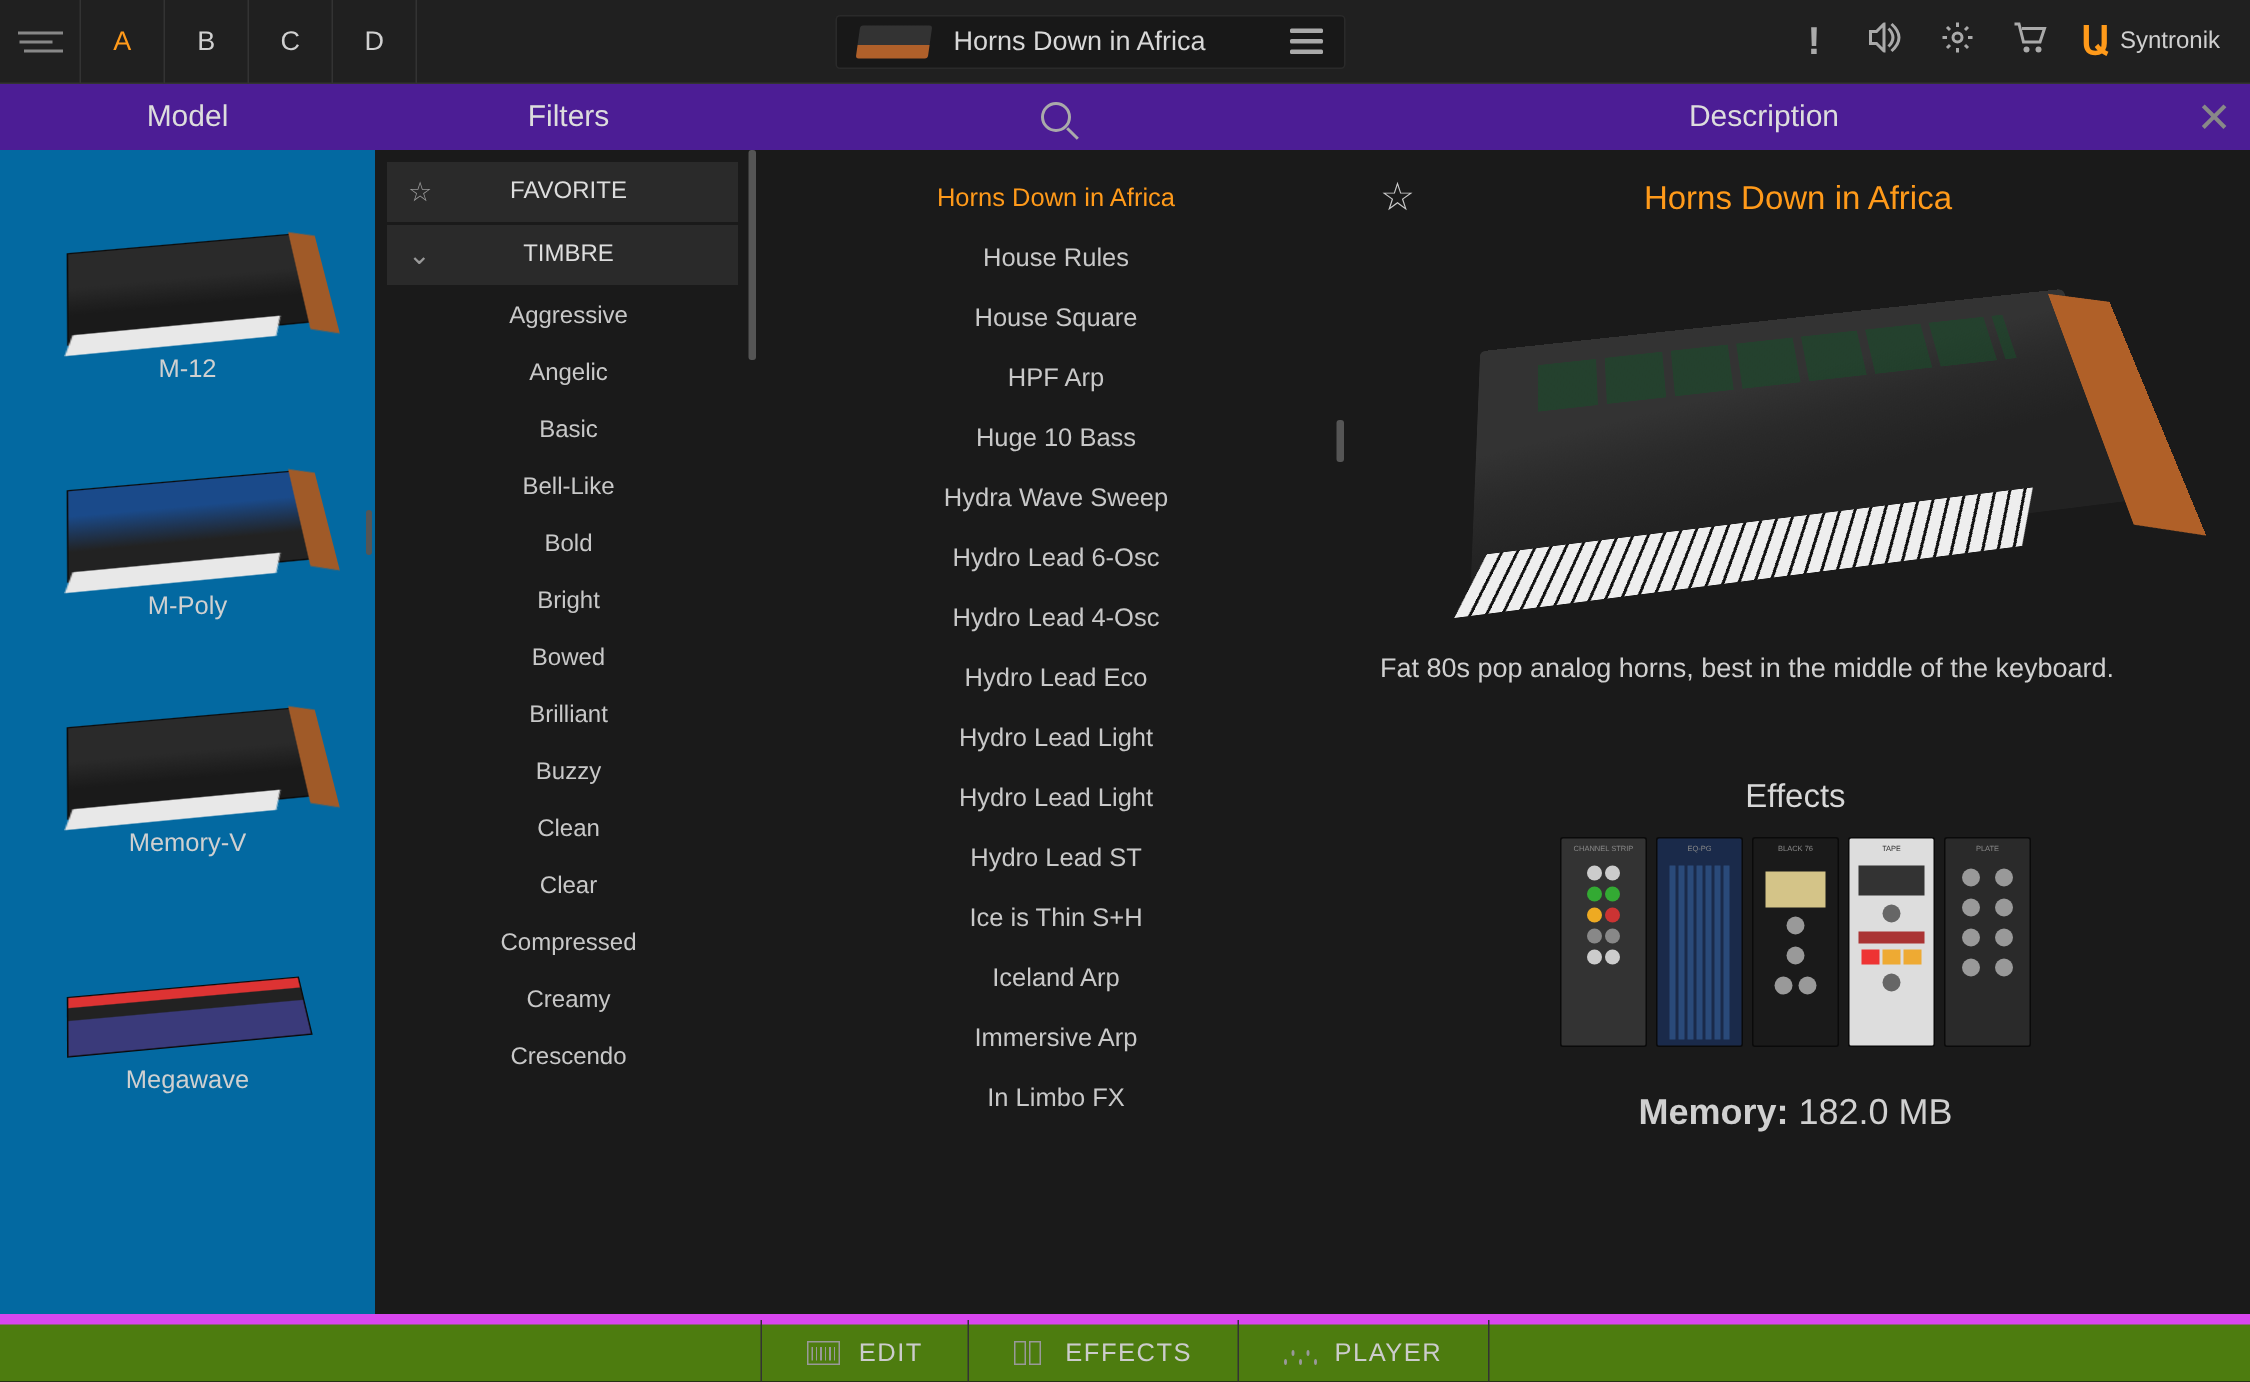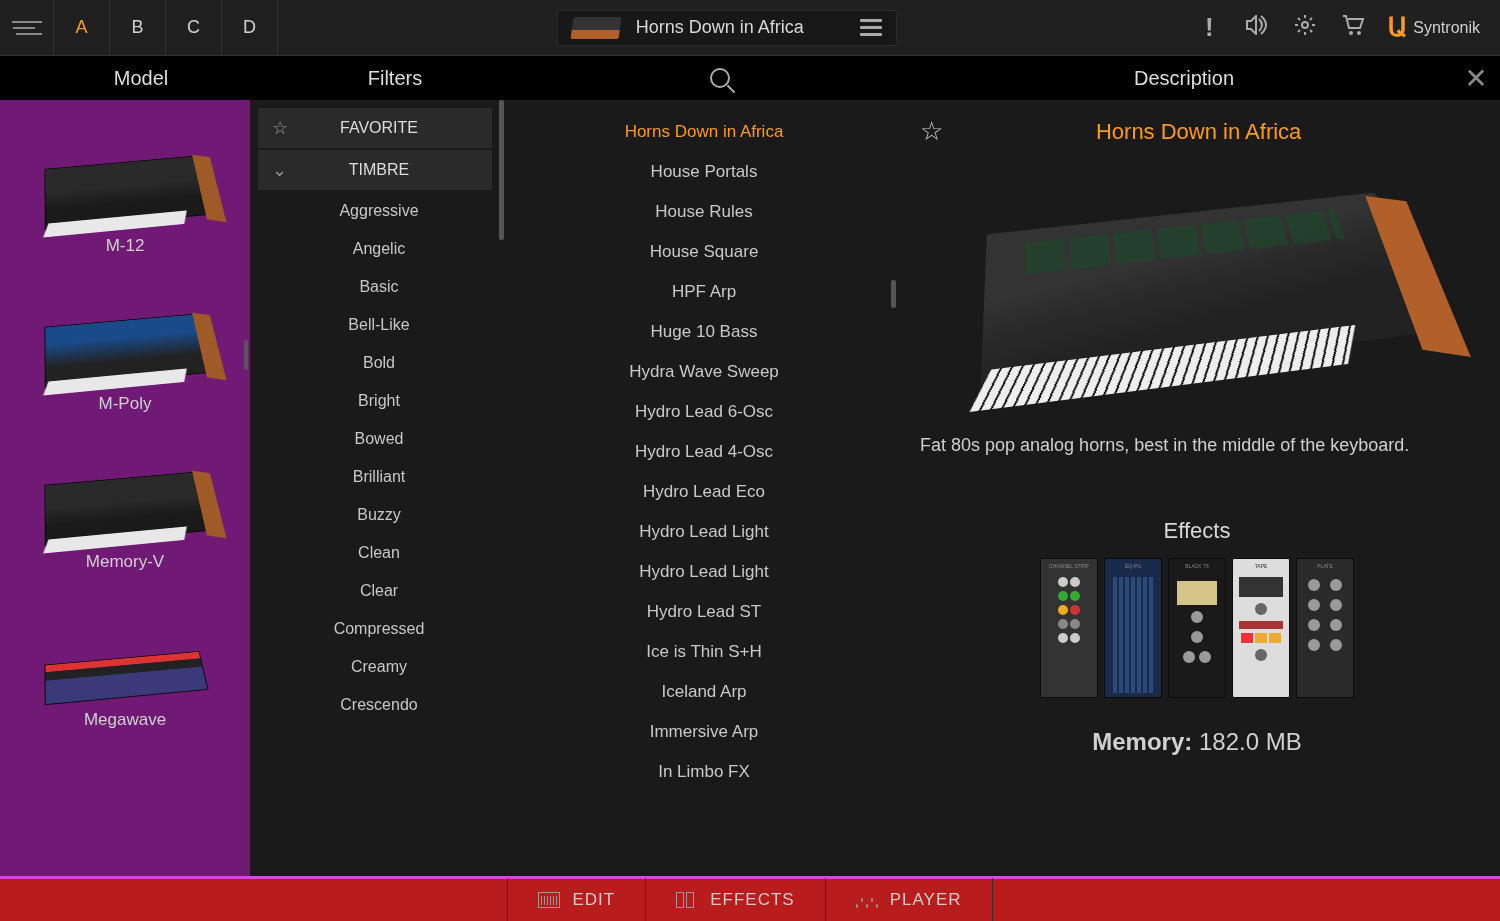--- a/index.html
+++ b/index.html
@@ -98,23 +98,22 @@
 }
 .logo-text {
   color: #d0d0d0;
   font-size: 16px;
   font-weight: 500;
 }
 
 
 .col-headers {
   height: 44px;
-  background: #000000;
-  display: flex;
-  padding-left: 16px;
+  background: #4c1d95;
+  display: flex;
 }
 .col-header {
   display: flex;
   align-items: center;
   justify-content: center;
   font-size: 20px;
   color: #ddd;
 }
 .ch-model { width: 250px; }
 .ch-filters { width: 258px; }
@@ -133,21 +132,21 @@
 
 .content {
   display: flex;
   height: 776px;
   background: #1a1a1a;
 }
 
 
 .model-col {
   width: 250px;
-  background: #701a75;
+  background: #0369a1;
   overflow-y: auto;
   padding-top: 10px;
   position: relative;
 }
 .model-item {
   display: flex;
   flex-direction: column;
   align-items: center;
   padding: 20px 10px 12px;
   cursor: pointer;
@@ -338,25 +337,25 @@
   text-align: center;
   margin-top: 30px;
   font-size: 24px;
   color: #d0d0d0;
 }
 .memory-row .ml { font-weight: 600; }
 
 
 .bottom-bar {
   height: 45px;
-  background: #b91c1c;
-  display: flex;
-  align-items: center;
-  justify-content: center;
-  border-top: 3px solid #d946ef;
+  background: #4d7c0f;
+  display: flex;
+  align-items: center;
+  justify-content: center;
+  border-top: 7px solid #d946ef;
 }
 .bottom-tab {
   display: flex;
   align-items: center;
   gap: 12px;
   padding: 0 30px;
   height: 45px;
   border-left: 1px solid #333;
   font-size: 17px;
   letter-spacing: 1px;
@@ -512,21 +511,20 @@
         <div class="filter-item">Compressed</div>
         <div class="filter-item">Creamy</div>
         <div class="filter-item">Crescendo</div>
       </div>
     <div class="filters-scroll"></div>
   </div>
 
   <div class="presets-col">
     <div id="preset-list">
         <div class="preset-item selected">Horns Down in Africa</div>
-        <div class="preset-item">House Portals</div>
         <div class="preset-item">House Rules</div>
         <div class="preset-item">House Square</div>
         <div class="preset-item">HPF Arp</div>
         <div class="preset-item">Huge 10 Bass</div>
         <div class="preset-item">Hydra Wave Sweep</div>
         <div class="preset-item">Hydro Lead 6-Osc</div>
         <div class="preset-item">Hydro Lead 4-Osc</div>
         <div class="preset-item">Hydro Lead Eco</div>
         <div class="preset-item">Hydro Lead Light</div>
         <div class="preset-item">Hydro Lead Light</div>

